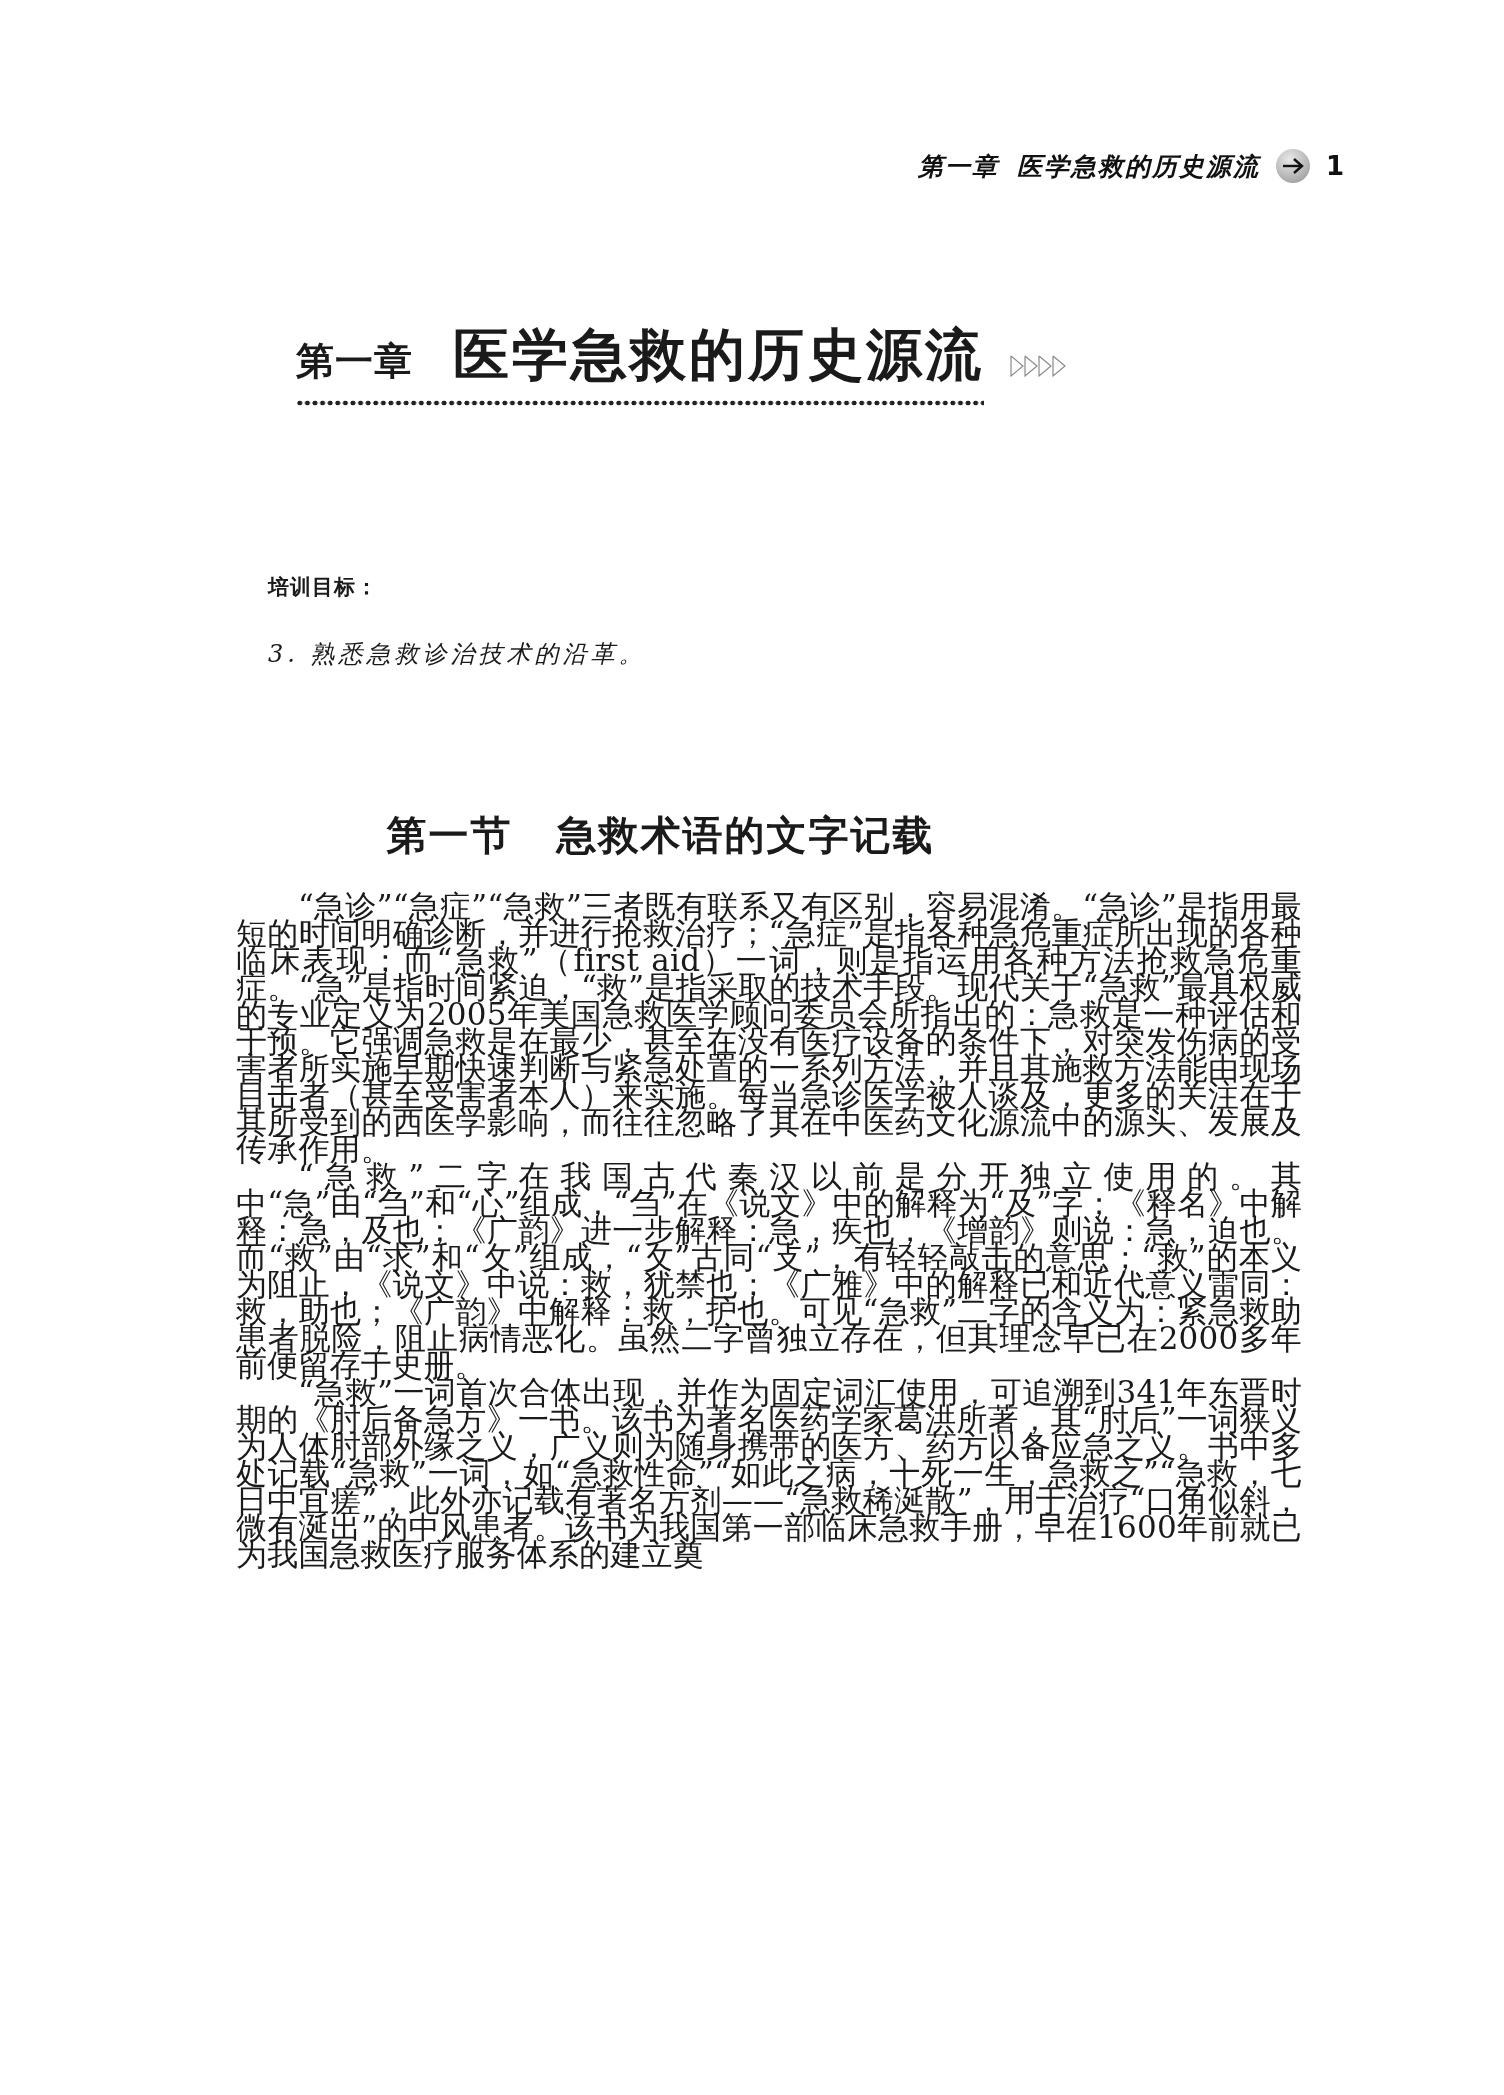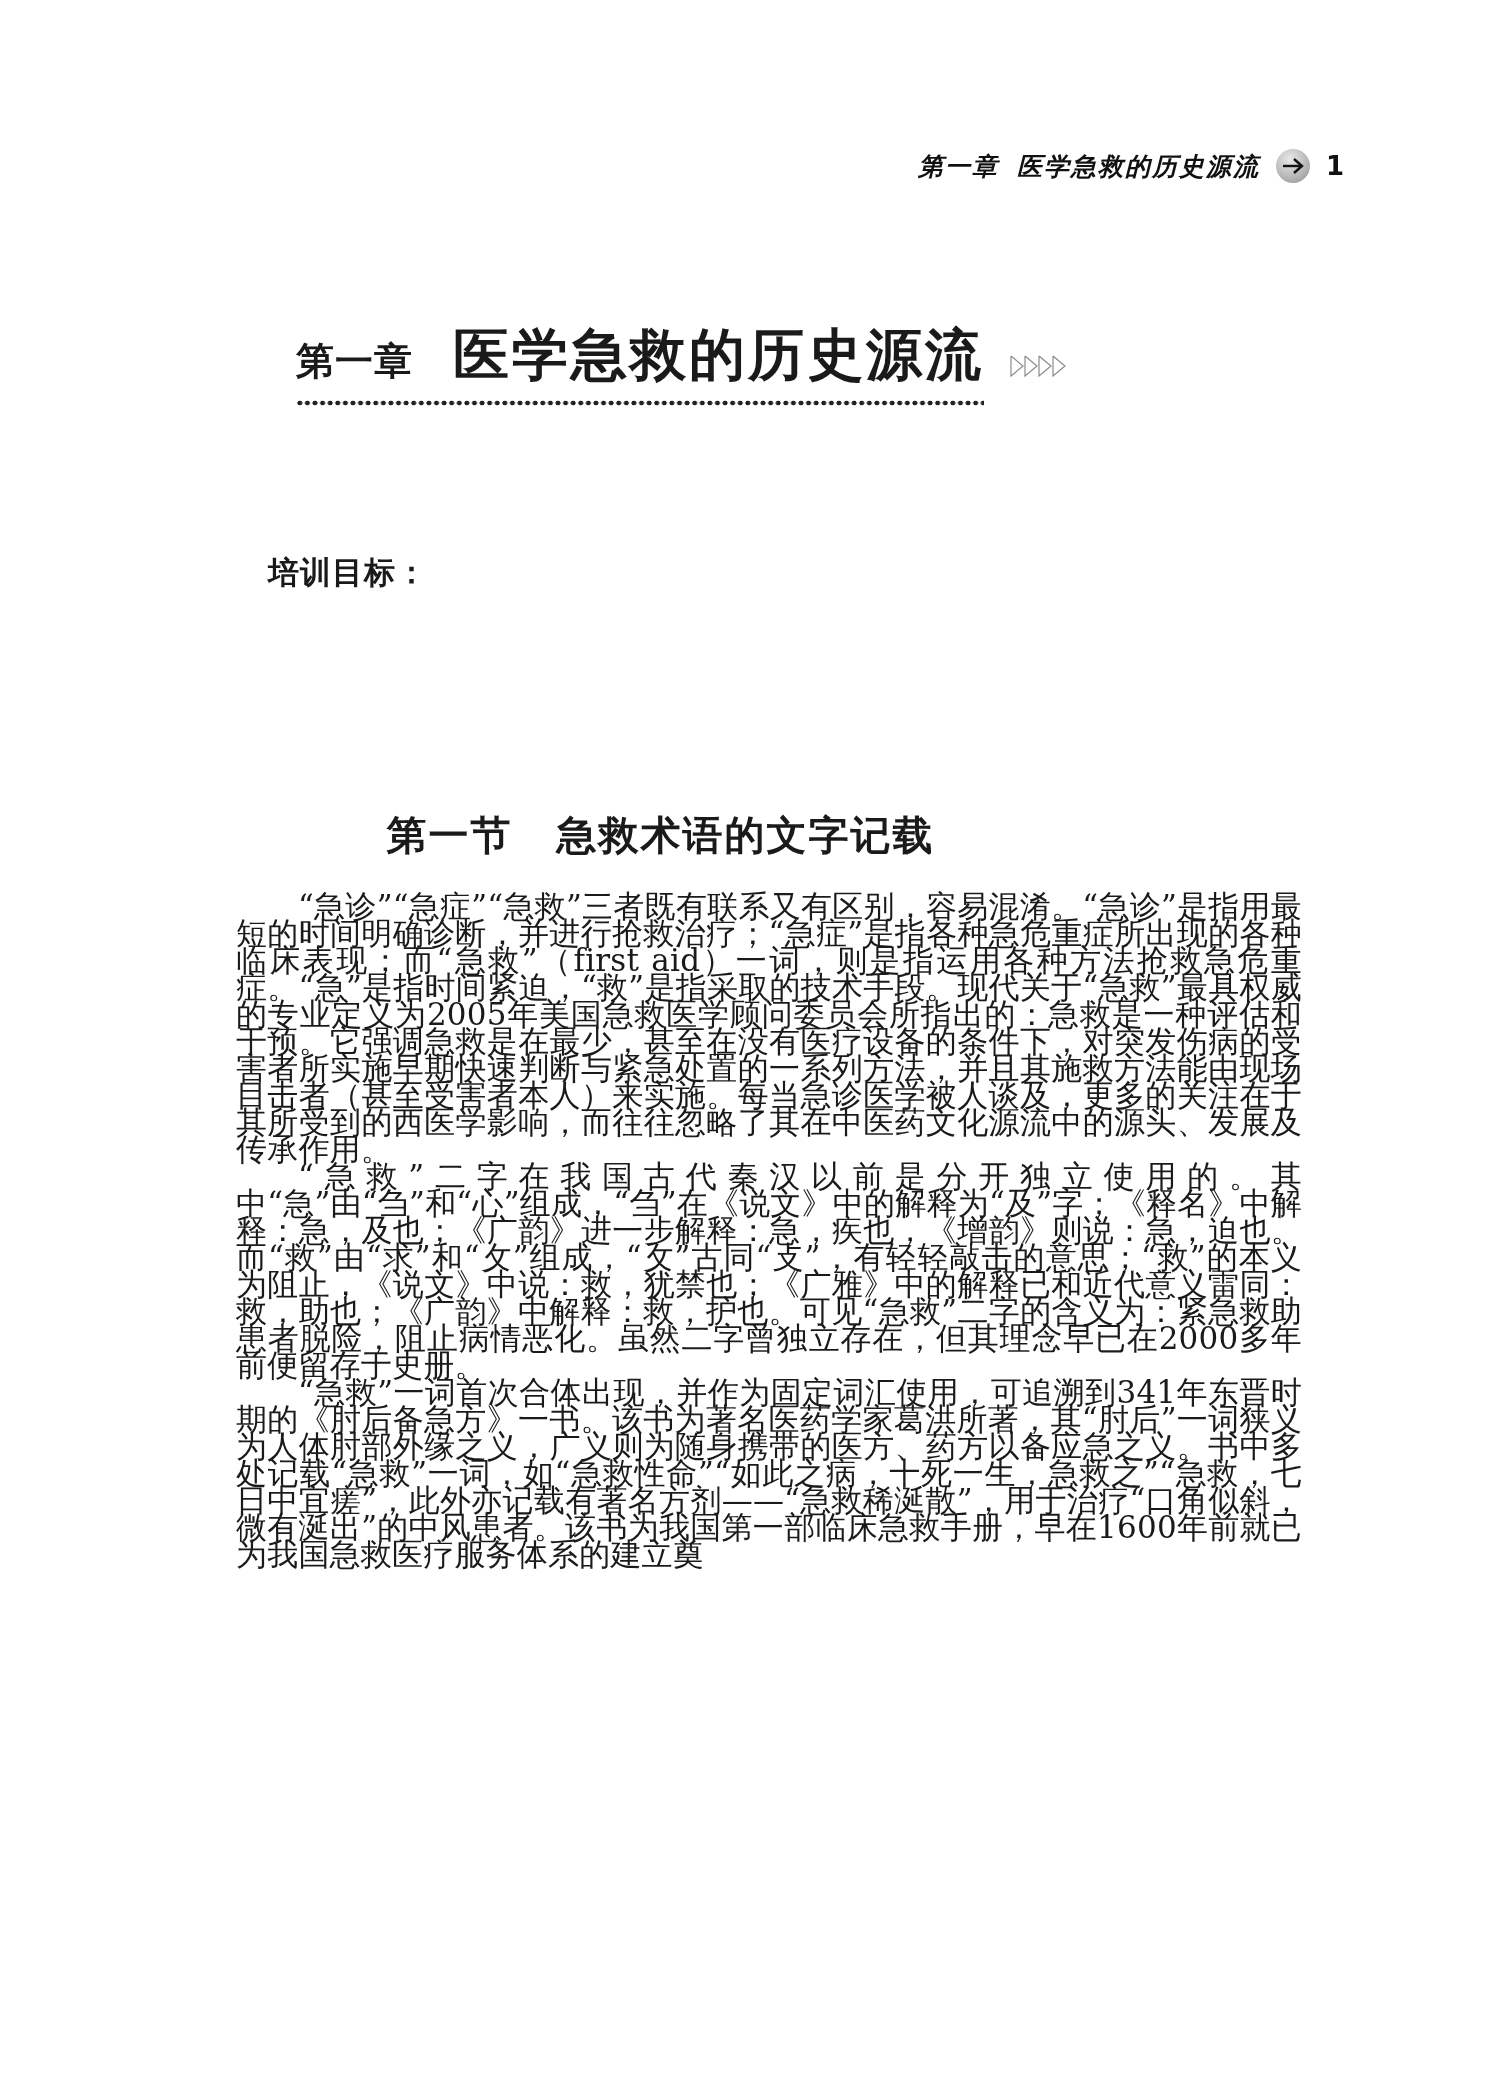--- a/index.html
+++ b/index.html
@@ -17,22 +17,22 @@
 
   .chapter-title { position: absolute; top: 318px; left: 296px; display: flex; align-items: flex-end; }
   .ct-wrap { position: relative; padding-bottom: 12px; }
   .ct-label { font-family: "DejaVu Serif", serif; font-weight: bold; font-size: 38px; margin-right: 40px; letter-spacing: 1px; }
   .ct-main { font-family: "DejaVu Serif", serif; font-weight: bold; font-size: 56px; letter-spacing: 3px; }
   .ct-dots { position: absolute; left: 0; right: 0; bottom: 0; height: 6px;
              background-image: radial-gradient(circle, #222 2.3px, transparent 2.6px);
              background-size: 7.6px 6px; background-repeat: repeat-x; }
   .ct-triangles { display: flex; margin-left: 26px; margin-bottom: 28px; }
 
-  .objectives-title { position: absolute; top: 552px; left: 268px; font-family: Liberation Sans, sans-serif;
-                      font-weight: bold; font-size: 31px; letter-spacing: 1px; }
+  .objectives-title { position: absolute; top: 573px; left: 268px; font-family: Liberation Sans, sans-serif;
+                      font-weight: bold; font-size: 21px; letter-spacing: 1px; }
   .objectives-list { position: absolute; top: 636px; left: 268px; margin: 0; padding: 0; list-style: none; }
   .objectives-list li { font-family: "DejaVu Serif", serif; font-size: 24px; height: 46px; line-height: 36px;
                         letter-spacing: 4px; font-style: italic; }
 
   .section-title { position: absolute; top: 808px; left: 0; width: 1321px; text-align: center;
                    font-family: "DejaVu Serif", serif; font-weight: bold; font-size: 40px; letter-spacing: 2px; }
   .section-title .sec-num { margin-right: 44px; }
 
   .body { position: absolute; top: 893px; left: 236px; width: 1066px; }
   .para { margin: 0; font-family: "DejaVu Serif", serif; font-size: 31px; line-height: 27px;
@@ -63,20 +63,21 @@
       <polyline points="1,2 13,12 1,22 1,2" fill="none" stroke="#8a8a8a" stroke-width="1.2"></polyline>
       <polyline points="15,2 27,12 15,22 15,2" fill="none" stroke="#8a8a8a" stroke-width="1.2"></polyline>
       <polyline points="29,2 41,12 29,22 29,2" fill="none" stroke="#8a8a8a" stroke-width="1.2"></polyline>
       <polyline points="43,2 55,12 43,22 43,2" fill="none" stroke="#8a8a8a" stroke-width="1.2"></polyline>
     </svg>
   </span>
 </div>
 
 <div class="objectives-title">培训目标：</div>
 <ul class="objectives-list">
+  <li>3. 熟悉急救诊治技术的沿革。</li>
 </ul>
 
 <div class="section-title">
   <span class="sec-num">第一节</span><span>急救术语的文字记载</span>
 </div>
 
 <div class="body">
   <p class="para">“急诊”“急症”“急救”三者既有联系又有区别，容易混淆。“急诊”是指用最短的时间明确诊断，并进行抢救治疗；“急症”是指各种急危重症所出现的各种临床表现；而“急救”（first aid）一词，则是指运用各种方法抢救急危重症。“急”是指时间紧迫，“救”是指采取的技术手段。现代关于“急救”最具权威的专业定义为2005年美国急救医学顾问委员会所指出的：急救是一种评估和干预。它强调急救是在最少，甚至在没有医疗设备的条件下，对突发伤病的受害者所实施早期快速判断与紧急处置的一系列方法，并且其施救方法能由现场目击者（甚至受害者本人）来实施。每当急诊医学被人谈及，更多的关注在于其所受到的西医学影响，而往往忽略了其在中医药文化源流中的源头、发展及传承作用。</p>
   <p class="para">“急救”二字在我国古代秦汉以前是分开独立使用的。其中“急”由“刍”和“心”组成，“刍”在《说文》中的解释为“及”字；《释名》中解释：急，及也；《广韵》进一步解释：急，疾也，《增韵》则说：急，迫也。而“救”由“求”和“攵”组成，“攵”古同“攴”，有轻轻敲击的意思；“救”的本义为阻止，《说文》中说：救，犹禁也；《广雅》中的解释已和近代意义雷同：救，助也；《广韵》中解释：救，护也。可见“急救”二字的含义为：紧急救助患者脱险，阻止病情恶化。虽然二字曾独立存在，但其理念早已在2000多年前便留存于史册。</p>
   <p class="para">“急救”一词首次合体出现，并作为固定词汇使用，可追溯到341年东晋时期的《肘后备急方》一书。该书为著名医药学家葛洪所著，其“肘后”一词狭义为人体肘部外缘之义，广义则为随身携带的医方、药方以备应急之义。书中多处记载“急救”一词，如“急救性命”“如此之病，十死一生，急救之”“急救，七日中宜瘥”，此外亦记载有著名方剂——“急救稀涎散”，用于治疗“口角似斜，微有涎出”的中风患者。该书为我国第一部临床急救手册，早在1600年前就已为我国急救医疗服务体系的建立奠</p>

